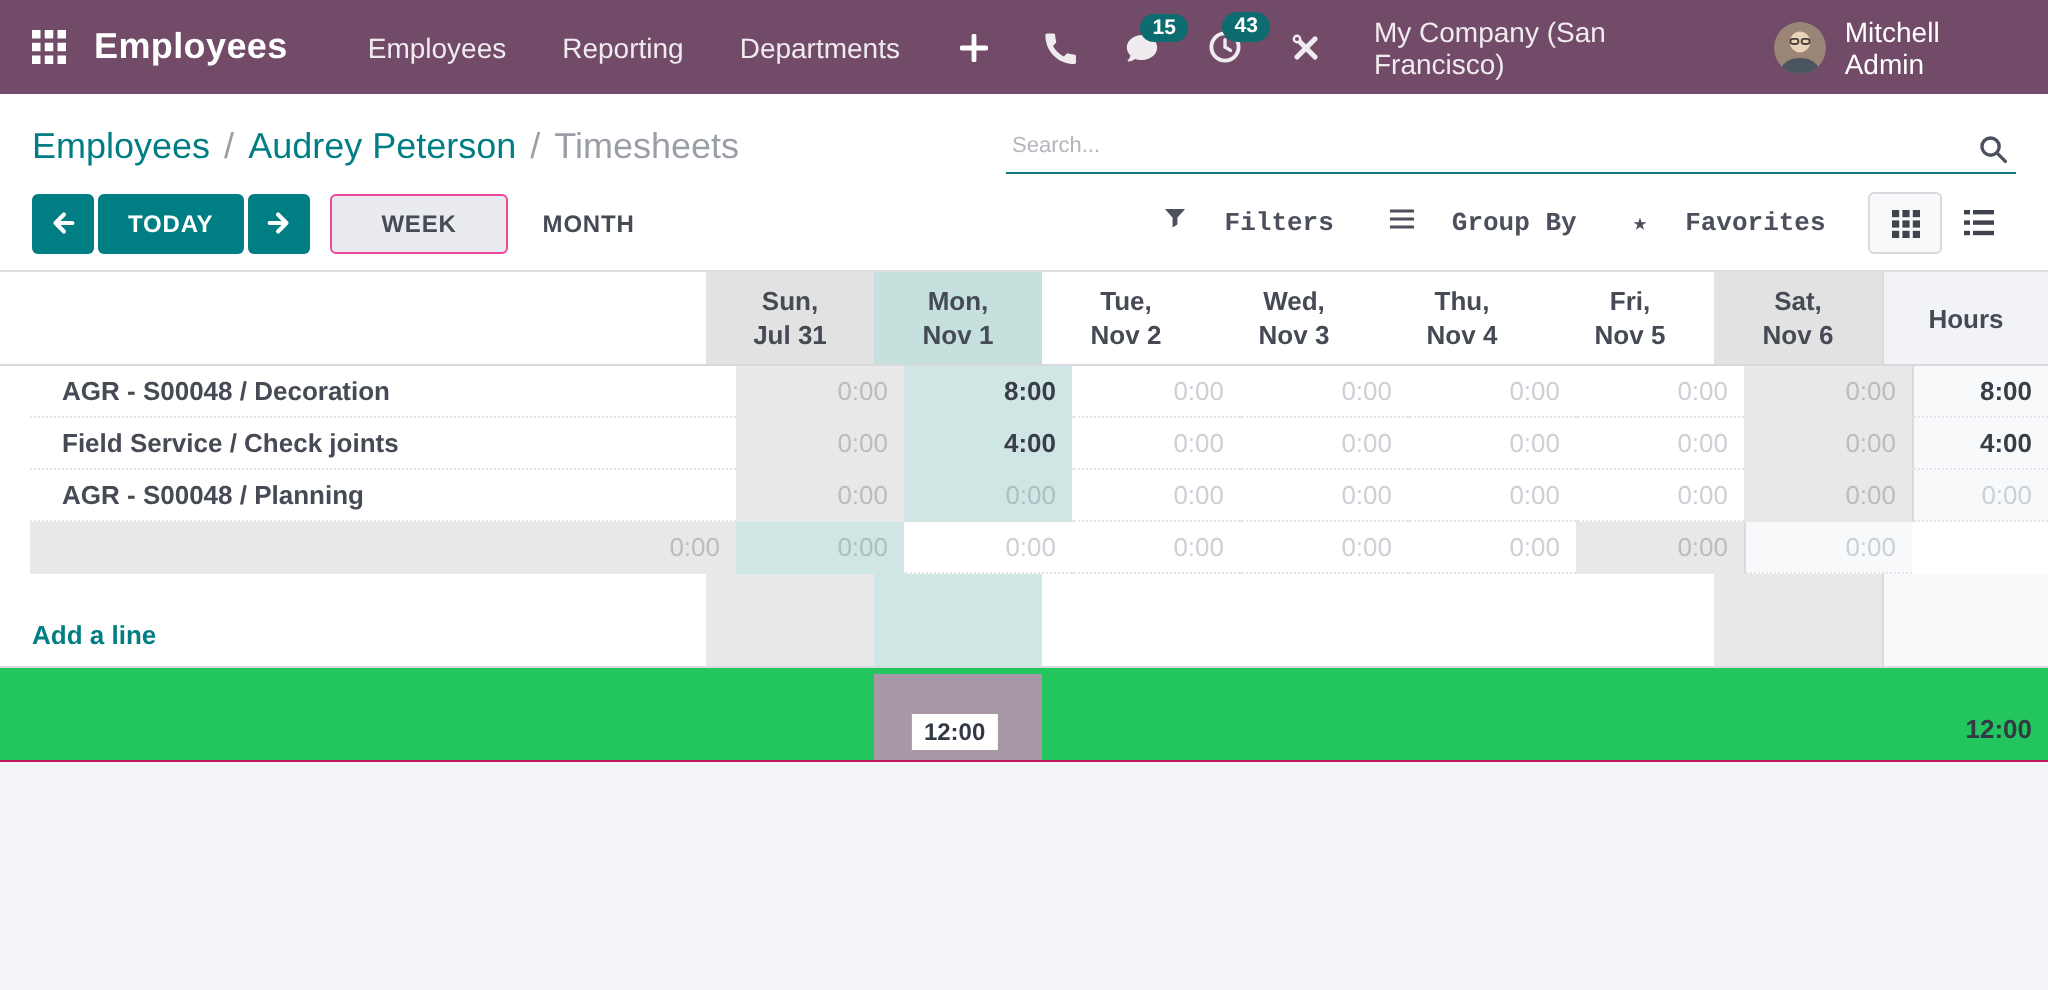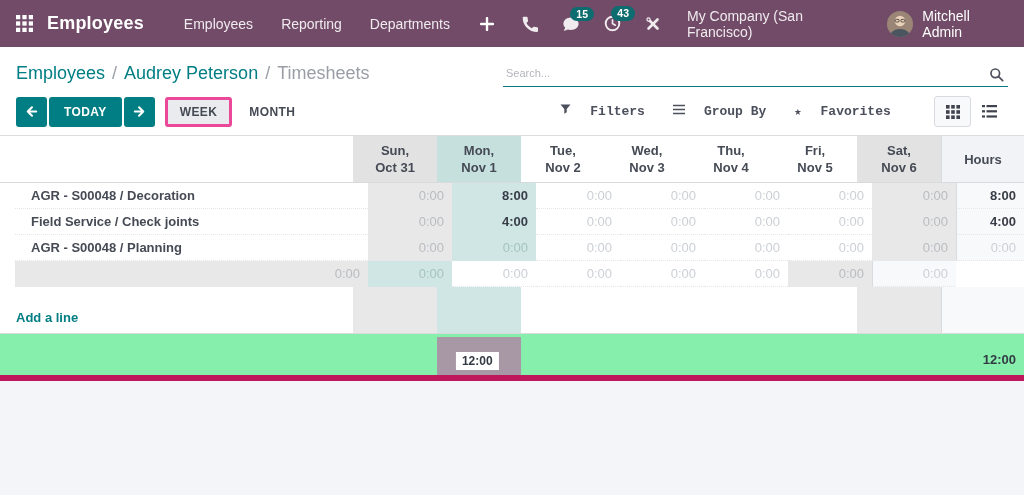--- a/index.html
+++ b/index.html
@@ -51,21 +51,21 @@
 
   .cp-row2 { display:flex; align-items:center; margin-top:5px; height:31px; }
   .btn {
     border:none; border-radius:3px; font-family:"Liberation Sans",sans-serif;
     font-size:12px; font-weight:bold; letter-spacing:.4px; cursor:pointer;
     height:30px; display:inline-flex; align-items:center; justify-content:center;
   }
   .btn-teal { background:#017e84; color:#fff; padding:0 15px; }
   .btn-arrow { background:#017e84; width:31px; padding:0; }
   .btn-group { display:flex; gap:2px; }
-  .btn-week { background:#e9ebee; border:3px solid #ec4899; color:#454a54; padding:0 12px; margin-left:10px; }
+  .btn-week { background:#e9ebee; border:1px solid #ec4899; color:#454a54; padding:0 25px; margin-left:10px; }
   .btn-month { background:transparent; color:#454a54; padding:0 13px; margin-left:4px; }
   .cp-filters { display:flex; align-items:center; gap:28px; margin-left:252px; }
   .filter-item { display:flex; gap:19px; font-size:13px; font-weight:bold; color:#4c4f5c; cursor:pointer;font-family:Liberation Mono, monospace; }
   .star-glyph { color:#4c4f5c; font-size:12px; }
   .view-switcher { margin-left:auto; display:flex; align-items:center; }
   .vs-btn { width:37px; height:31px; display:flex; align-items:center; justify-content:center; cursor:pointer; border:1px solid transparent; border-radius:3px; }
   .vs-btn.active { background:#f8f9fa; border-color:#d8dadd; }
 
   
   .grid { background:#fff; border-top:1px solid #dadce0; }
@@ -100,21 +100,21 @@
   .cell.today.muted { color:#a6c3c1; }
   .strong { color:#383d47; font-weight:bold; }
   .hours-c { background:#f8f9fb; border-left:1px solid #d9dbdf; }
 
   .addline-band { height:47px; border-bottom:1px solid #d8dadd; }
   .addline-cell { display:flex; align-items:flex-end; padding:0 0 8px 16px; }
   .add-line { color:#017e84; font-size:13px; font-weight:bold; cursor:pointer; }
   .band-fill { height:100%; }
 
   
-  .grid-footer { background:#86efac; height:47px; flex:0 0 47px; border-bottom:6px solid #be185d; }
+  .grid-footer { background:#22c55e; height:47px; flex:0 0 47px; border-bottom:1px solid #be185d; }
   .f-cell { position:relative; }
   .f-bar { position:absolute; left:0; right:0; bottom:0; top:3px; background:#a897a5; }
   .f-bar-label {
     position:absolute; bottom:5px; left:50%; transform:translateX(-54%);
     background:#fff; color:#333a44; font-size:12px; font-weight:bold; padding:2px 6px; line-height:1.2;
   }
   .f-total {
     display:flex; align-items:flex-end; justify-content:flex-end;
     padding:0 8px 8px 0; font-size:13px; font-weight:bold; color:#333a44;
   }
@@ -280,21 +280,21 @@
     </div>
   </div>
 </div>
 
 <div class="grid">
 
   <div class="cols hdr">
     <div></div>
     <div class="day weekend">
       <span>Sun,</span>
-      <span>Oct 31</span>
+      <span>Jul 31</span>
     </div>
     <div class="day today">
       <span>Mon,</span>
       <span>Nov 1</span>
     </div>
     <div class="day">
       <span>Tue,</span>
       <span>Nov 2</span>
     </div>
     <div class="day">

